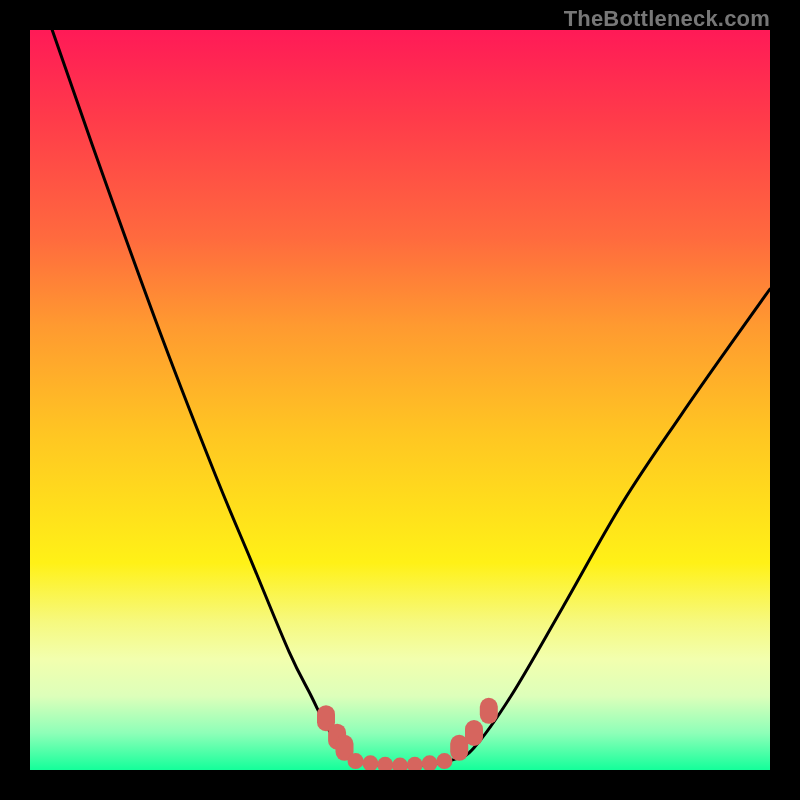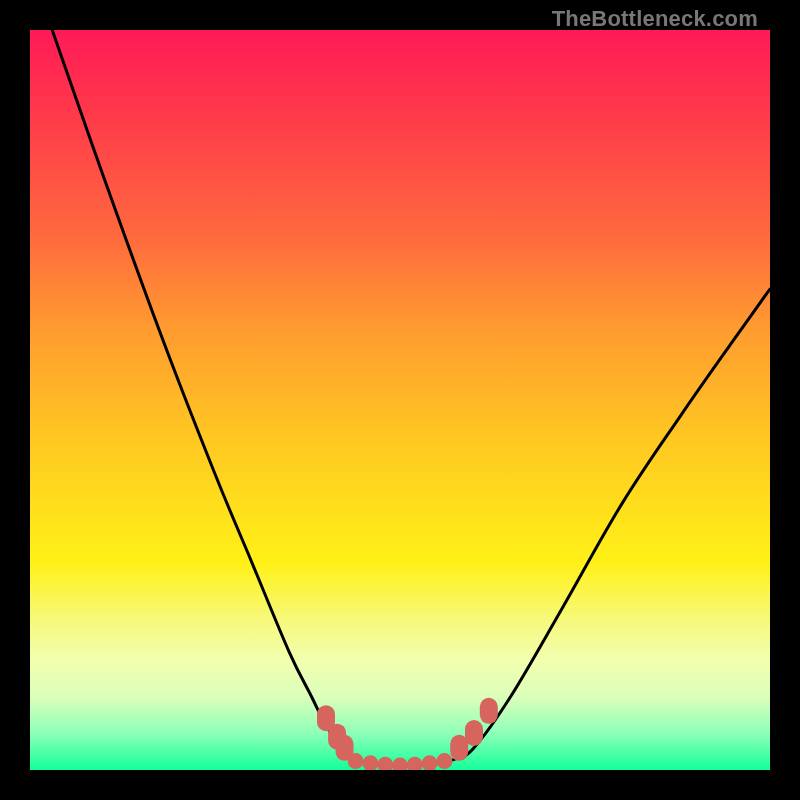--- a/index.html
+++ b/index.html
@@ -36,21 +36,21 @@
       #f6f97f 80%,
       #f2ffae 85%,
       #ddffba 90%,
       #8effb8 95%,
       #14ff9a 100%
     );
   }
   .attribution {
     position: absolute;
     top: 6px;
-    right: 42px;
+    right: 30px;
     font-size: 22px;
     font-weight: 600;
     color: #777;
     letter-spacing: 0.2px;
   }
   svg.overlay {
     position: absolute;
     top: 30px;
     left: 30px;
     width: 740px;

